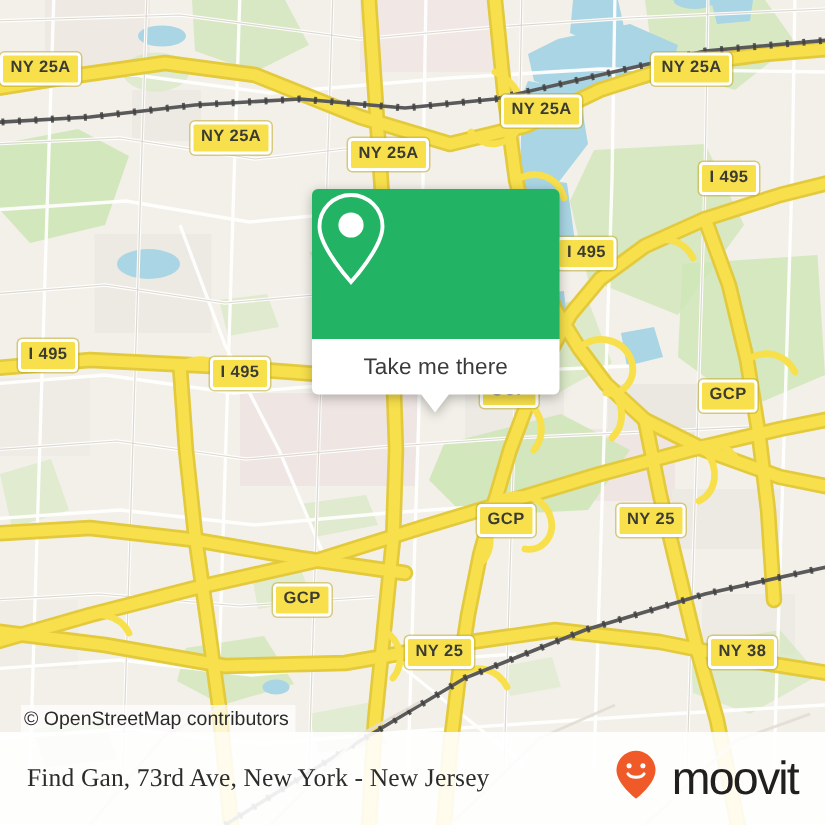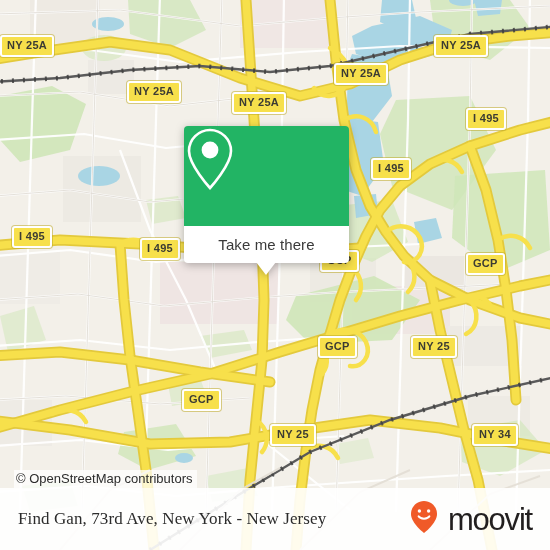--- a/index.html
+++ b/index.html
@@ -26,21 +26,21 @@
     letter-spacing:.3px;
     line-height:1;
     padding:3px 5px 4px 5px;
     white-space:nowrap;
     box-shadow:0 0 0 1px rgba(190,170,40,.55);
     font-family:"Liberation Sans", sans-serif;
   }
 
   
   #callout{
-    position:absolute;left:184px;top:126px;width:165px;
+    position:absolute;left:208px;top:126px;width:165px;
     filter:drop-shadow(0 2px 4px rgba(0,0,0,.28));
   }
   #callout-green{
     background:#22b464;
     height:100px;
     border-radius:4px 4px 0 0;
     display:flex;align-items:center;justify-content:center;
   }
   #callout-white{
     background:#ffffff;
@@ -263,21 +263,21 @@
     <div class="shield" style="left:466px;top:108px;">I 495</div>
     <div class="shield" style="left:371px;top:158px;">I 495</div>
     <div class="shield" style="left:12px;top:226px;">I 495</div>
     <div class="shield" style="left:140px;top:238px;">I 495</div>
     <div class="shield" style="left:466px;top:253px;">GCP</div>
     <div class="shield" style="left:318px;top:336px;">GCP</div>
     <div class="shield" style="left:320px;top:250px;">GCP</div>
     <div class="shield" style="left:411px;top:336px;">NY 25</div>
     <div class="shield" style="left:182px;top:389px;">GCP</div>
     <div class="shield" style="left:270px;top:424px;">NY 25</div>
-    <div class="shield" style="left:472px;top:424px;">NY 34</div>
+    <div class="shield" style="left:472px;top:424px;">NY 38</div>
 
     <div id="callout">
       <div id="callout-green">
         <span>
           <svg class="pin-svg" width="52" height="66" viewBox="0 0 52 66" aria-hidden="true">
             <path d="M26 4 C14.4 4 5 13.4 5 25 C5 39 26 62 26 62 C26 62 47 39 47 25 C47 13.4 37.6 4 26 4 Z" fill="none" stroke="#ffffff" stroke-width="2.6"></path>
             <circle cx="26" cy="24" r="8.4" fill="#ffffff"></circle>
           </svg>
         </span>
       </div>

